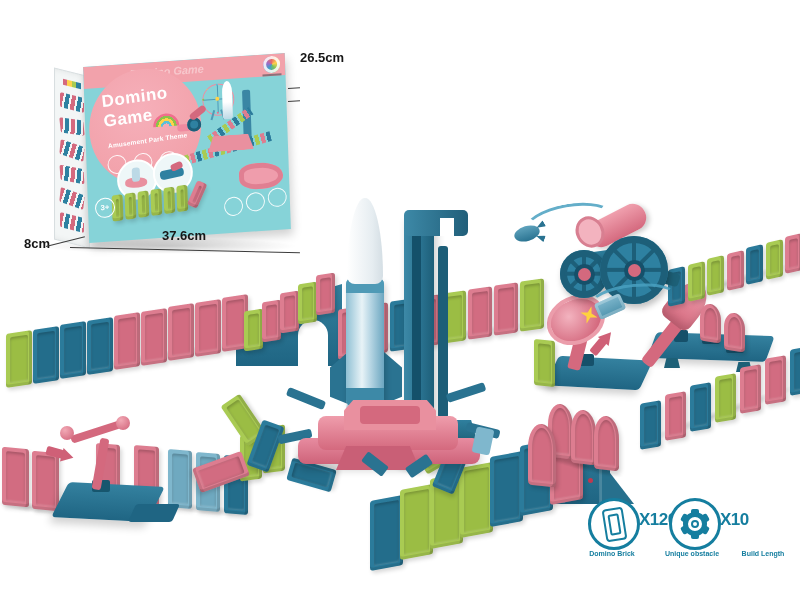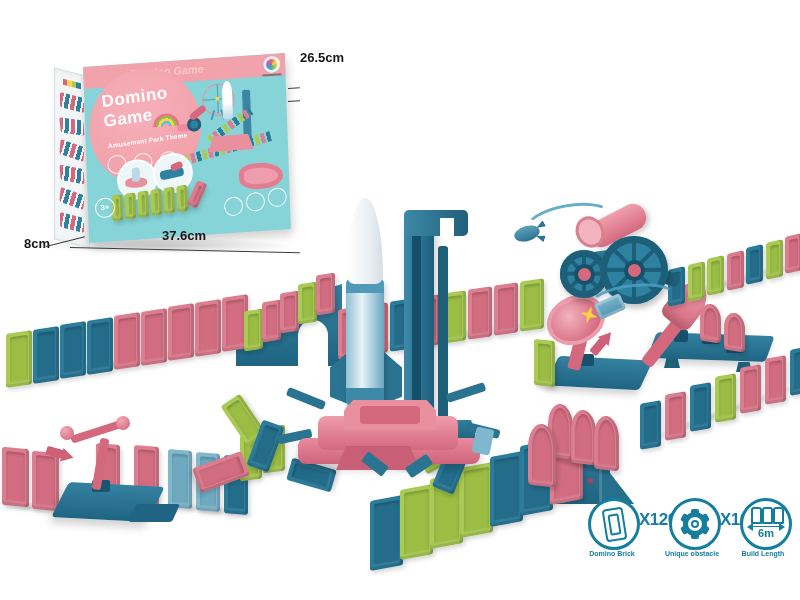--- a/index.html
+++ b/index.html
@@ -440,31 +440,20 @@
       <div class="abs" style="left:9px;top:-2px;width:8px;height:30px;background:#157e9f;border-radius:2px;"></div>
       <div class="abs" style="left:9px;top:-2px;width:8px;height:30px;background:#157e9f;border-radius:2px;transform:rotate(60deg);"></div>
       <div class="abs" style="left:9px;top:-2px;width:8px;height:30px;background:#157e9f;border-radius:2px;transform:rotate(120deg);"></div>
       <div class="abs" style="left:1px;top:1px;width:24px;height:24px;border-radius:50%;background:#fff;border:5px solid #157e9f;box-sizing:border-box;"></div>
       <div class="abs" style="left:9px;top:9px;width:8px;height:8px;border-radius:50%;border:2.5px solid #157e9f;box-sizing:border-box;"></div>
     </div>
   </div>
   <div class="feat-count" style="left:145px;top:18px;">X10</div>
   <div class="feat-label" style="left:77px;top:58px;">Unique obstacle</div>
 
-  <div class="feat-circle" style="left:165px;top:6px;">
-    <div class="abs" style="left:6px;top:6px;width:34px;height:34px;">
-      <div class="abs" style="left:2px;top:0;width:7px;height:13px;border:2px solid #157e9f;border-radius:3px 3px 1px 1px;"></div>
-      <div class="abs" style="left:13px;top:0;width:7px;height:13px;border:2px solid #157e9f;border-radius:3px 3px 1px 1px;"></div>
-      <div class="abs" style="left:24px;top:0;width:7px;height:13px;border:2px solid #157e9f;border-radius:3px 3px 1px 1px;"></div>
-      <div class="abs" style="left:0;top:19px;width:34px;height:2px;background:#157e9f;"></div>
-      <div class="abs" style="left:-2px;top:16px;width:0;height:0;border-top:4px solid transparent;border-bottom:4px solid transparent;border-right:6px solid #157e9f;"></div>
-      <div class="abs" style="left:30px;top:16px;width:0;height:0;border-top:4px solid transparent;border-bottom:4px solid transparent;border-left:6px solid #157e9f;"></div>
-      <div class="abs" style="left:4px;top:20px;width:26px;text-align:center;font-weight:bold;font-size:11px;color:#157e9f;background:#fff;">6m</div>
-    </div>
-  </div>
   <div class="feat-label" style="left:148px;top:58px;">Build Length</div>
 </div>
 
 <div class="abs" style="left:48px;top:56px;width:260px;height:200px;z-index:8">
   <div class="abs" style="left:-10px;top:182px;width:260px;height:16px;
        background:radial-gradient(ellipse at 50% 50%, rgba(0,0,0,.18), rgba(0,0,0,0) 70%);"></div>
 
   <div class="abs" style="left:6px;top:16px;width:34px;height:170px;background:#f3f6f6;
        border:1px solid #d8dee0;transform:skewY(14deg);box-shadow:inset -4px 0 6px rgba(0,0,0,.08);">
     <div class="abs" style="left:8px;top:8px;width:18px;height:6px;

